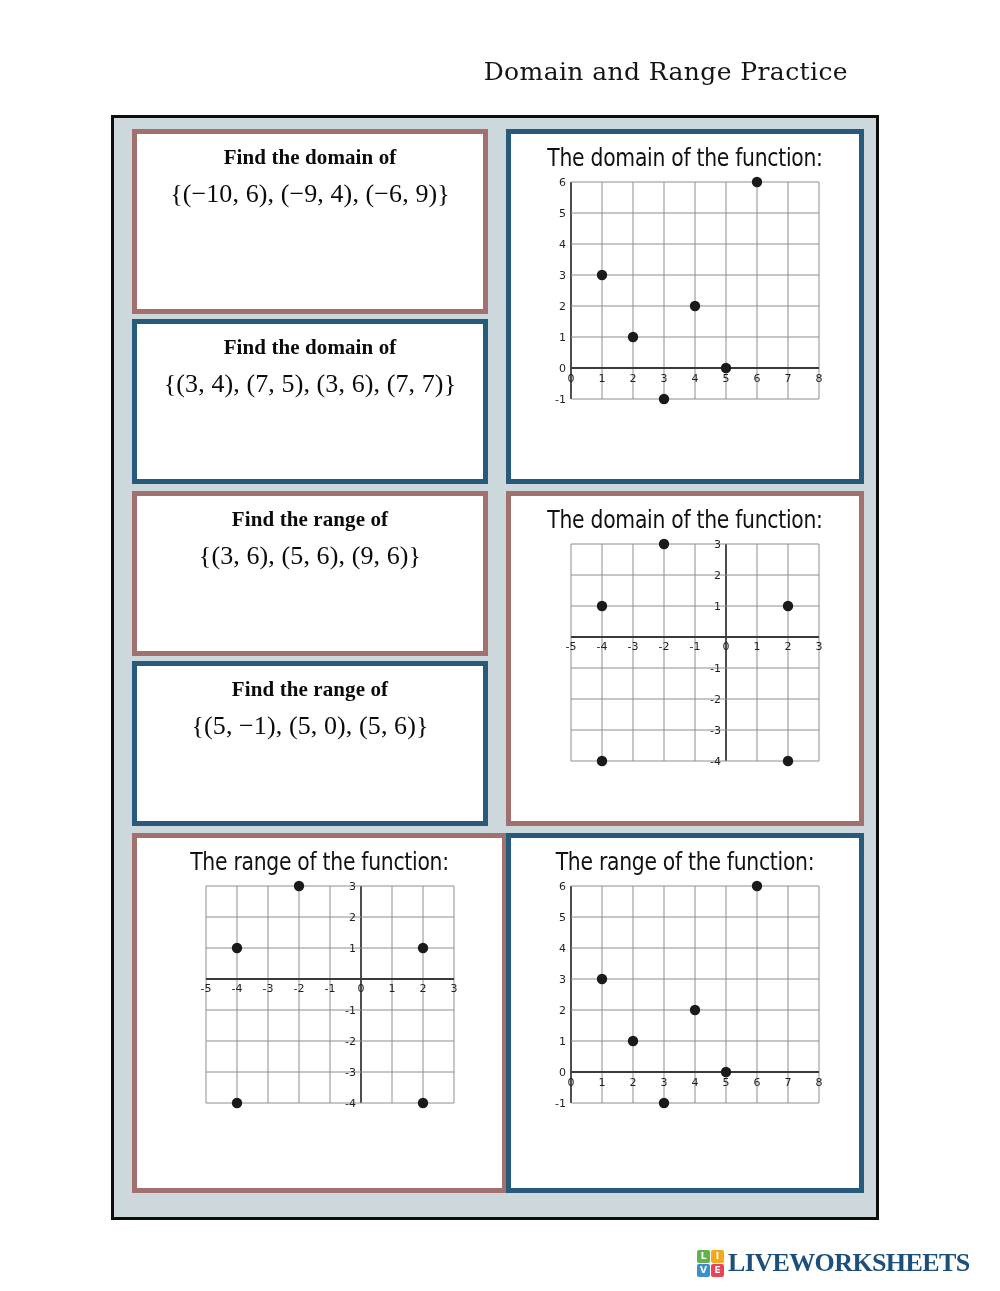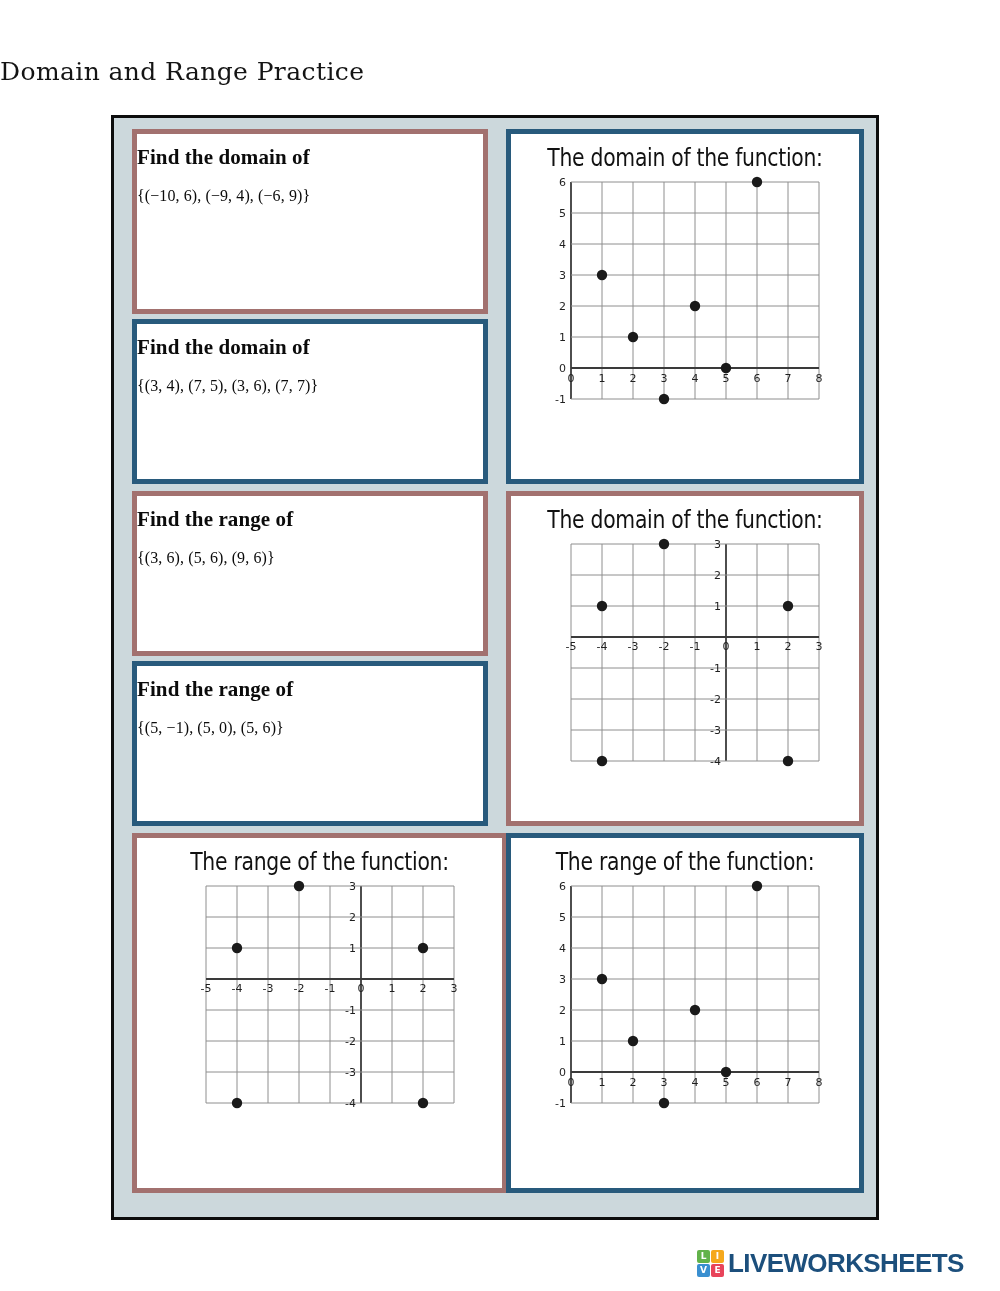--- a/index.html
+++ b/index.html
@@ -15,21 +15,21 @@
     font-family: "Liberation Serif", "DejaVu Serif", serif;
     overflow: hidden;
   }
 
   
   #worksheet-title {
     position: absolute;
     top: 57px;
     left: 0;
     width: 848px;
-    text-align: left;
+    text-align: right;
     font-family: "DejaVu Serif", "Liberation Serif", serif;
     font-size: 25px;
     letter-spacing: 0.4px;
     color: #141414;
     font-weight: 400;
   }
 
   
   #sheet-frame {
     position: absolute;
@@ -53,34 +53,35 @@
     position: absolute;
     background: #ffffff;
     box-sizing: border-box;
     overflow: hidden;
   }
   .card.rose   { border: 5px solid #a2716f; }
   .card.blue   { border: 5px solid #285a7c; }
 
   
   .qtext {
+    text-align: center;
     font-family: "Liberation Serif", "DejaVu Serif", serif;
     color: #0b0b0b;
   }
   .qtext .q-line1 {
     display: block;
     font-weight: bold;
     font-size: 21px;
     margin-top: 11px;
     letter-spacing: 0.1px;
   }
   .qtext .q-line2 {
     display: block;
-    font-size: 16px;
-    margin-top: 17px;
+    font-size: 26px;
+    margin-top: 9px;
     letter-spacing: 0.1px;
   }
 
   
   .graph-card-title {
     display: block;
     text-align: center;
     font-family: "DejaVu Sans", "Liberation Sans", sans-serif;
     font-size: 21px;
     color: #111111;
@@ -121,21 +122,21 @@
     font-size: 9px;
     font-weight: bold;
     line-height: 13px;
     text-align: center;
   }
   .lw-l { background: #62b24a; }
   .lw-i { background: #f5a81c; }
   .lw-v { background: #3a8fd0; }
   .lw-e { background: #e8445a; }
   #lw-wordmark {
-    font-family: Liberation Sans, sans-serif;
+    font-family: Liberation Serif, serif;
     font-size: 26px;
     font-weight: bold;
     color: #1c4f7c;
     letter-spacing: -0.6px;
   }
 </style>
 </head>
 <body>
 
 <div id="worksheet-title">Domain and Range Practice</div>

